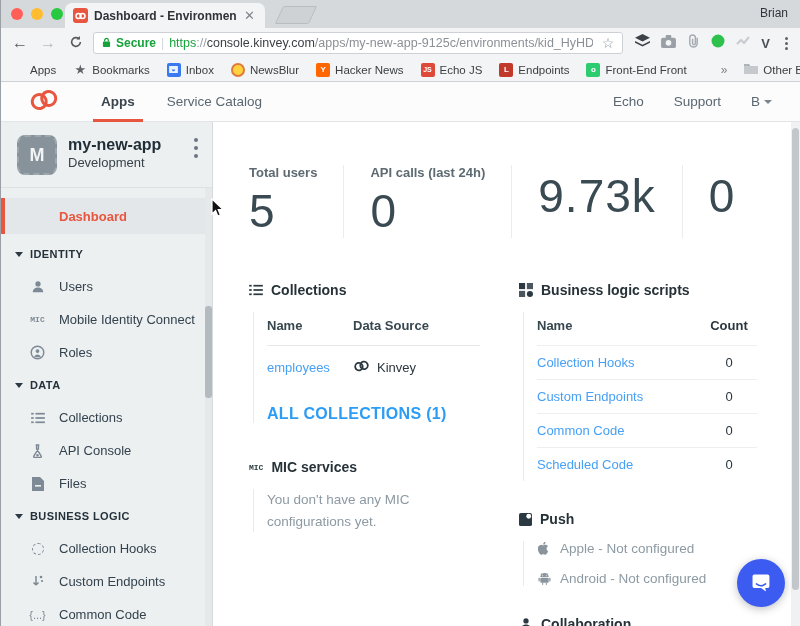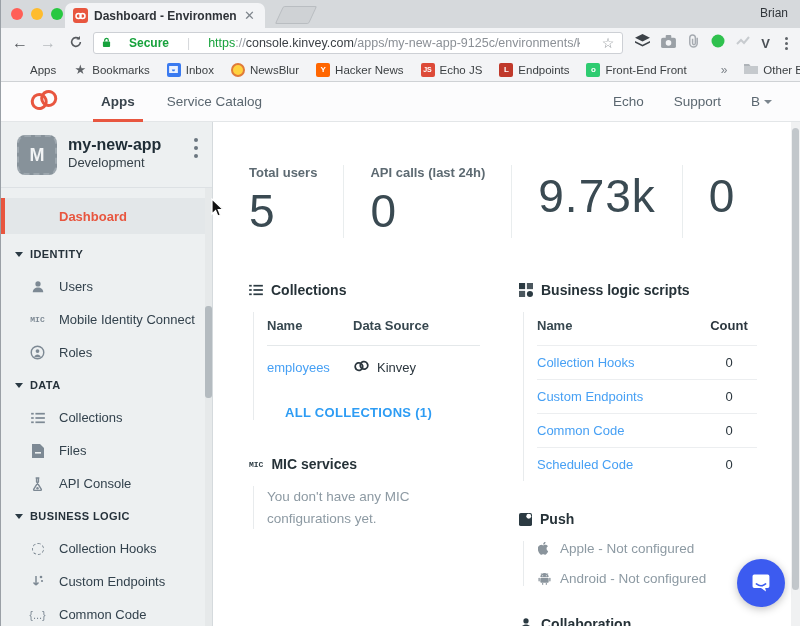--- a/index.html
+++ b/index.html
@@ -18,21 +18,21 @@
   .tab-title { font-size:12px; color:#2f3338; font-weight:bold; flex:1; white-space:nowrap; overflow:hidden; }
   .tab-close { color:#7e858c; font-size:13px; cursor:default; padding:0 2px; }
   .newtab-ghost { position:absolute; left:278px; top:6px; width:34px; height:18px; background:#cfd2d5; border:1px solid #b9bdc1; transform:skewX(-25deg); border-radius:2px; }
   .user-label { position:absolute; right:12px; top:6px; font-size:12px; color:#30353a; }
 
   
   .toolbar { height:30px; background:#f3f4f6; display:flex; align-items:center; padding:0 8px; gap:6px; }
   .navbtn { font-size:16px; color:#55595e; width:22px; text-align:center; line-height:1; }
   .navbtn.disabled { color:#b7bbbf; }
   .urlbar { flex:1; height:22px; background:#fff; border:1px solid #cdd0d5; border-radius:3px;
-            display:flex; align-items:center; padding:0 8px; gap:18px; overflow:hidden; }
+            display:flex; align-items:center; padding:0 8px; gap:5px; overflow:hidden; }
   .secure { color:#17a23c; font-size:12px; font-weight:bold; }
   .url-div { color:#d4d7da; font-size:12px; }
   .url { font-size:12.5px; white-space:nowrap; overflow:hidden; flex:1; }
   .url .scheme{color:#17a23c;} .url .sep{color:#9aa0a6;} .url .host{color:#3a3f44;text-align:center;} .url .path{color:#8b9096;}
   .star { color:#8b9095; font-size:14px; margin-left:4px; }
   .ext-icons { display:flex; align-items:center; gap:11px; margin-left:6px; }
   .kebab { display:flex; flex-direction:column; gap:2px; padding:0 4px; }
   .kebab i { width:3px; height:3px; background:#5f6368; border-radius:50%; }
   .vim-v { font-size:13px; font-weight:bold; color:#4a5056; }
 
@@ -109,21 +109,21 @@
   .section-head .shicon { color:#2b3a42; display:flex; }
   .section-body { border-left:1px solid #e8ebed; margin:14px 0 0 4px; padding-left:13px; }
 
   .table { width:213px; }
   .trow { display:flex; align-items:center; }
   .trow.head { font-size:13px; font-weight:bold; color:#37474f; padding:6px 0 12px; border-bottom:1px solid #e4e8ea; }
   .trow.data { padding:14px 0; font-size:13px; }
   .c-name { width:86px; flex:none; }
   .link { color:#47a0f4; }
   .src { display:flex; align-items:center; gap:7px; color:#2b363e; }
-  .all-link { display:block; margin-top:16px; font-size:13px; font-weight:bold; color:#2d9cf4; letter-spacing:.3px;margin-left:18px; }
+  .all-link { display:block; margin-top:16px; font-size:16px; font-weight:bold; color:#2d9cf4; letter-spacing:.3px; }
 
   .mic-section { margin-top:36px; }
   .empty-text { font-size:13.5px; color:#8d9aa3; line-height:1.6; width:212px; }
 
   .bl-table { width:220px; }
   .bl-row { display:flex; align-items:center; padding:9px 0; border-bottom:1px solid #eceef0; }
   .bl-row.head { font-size:13px; font-weight:bold; color:#37474f; padding:6px 0 12px; }
   .bl-row:last-child { border-bottom:none; }
   .bl-name { flex:1; font-size:13px; }
   .bl-count { width:56px; text-align:center; font-size:13px; color:#2b363e; }
@@ -379,35 +379,35 @@
                 <rect y="6" width="3" height="2"></rect>
                 <rect x="5" y="6" width="11" height="2"></rect>
                 <rect y="11" width="3" height="2"></rect>
                 <rect x="5" y="11" width="11" height="2"></rect>
               </svg>
           </span>
           <span>Collections</span>
         </div>
         <div class="snav-item">
           <span class="sicon">
+            <svg width="13" height="14" viewBox="0 0 14 15" fill="none" stroke="currentColor" stroke-width="1.5">
+                <path d="M5 1h4M6 1v4l5 8a1 1 0 0 1-1 1.5H4A1 1 0 0 1 3 13l5-8V1"></path>
+                <circle cx="7" cy="12" r="1.3" fill="currentColor" stroke="none"></circle>
+              </svg>
+          </span>
+          <span>API Console</span>
+        </div>
+        <div class="snav-item">
+          <span class="sicon">
             <svg width="12" height="14" viewBox="0 0 12 14" fill="currentColor">
                 <path d="M0 0h8l4 4v10H0z"></path>
                 <rect x="3" y="8" width="6" height="1.6" fill="#edf0f1"></rect>
               </svg>
           </span>
           <span>Files</span>
-        </div>
-        <div class="snav-item">
-          <span class="sicon">
-            <svg width="13" height="14" viewBox="0 0 14 15" fill="none" stroke="currentColor" stroke-width="1.5">
-                <path d="M5 1h4M6 1v4l5 8a1 1 0 0 1-1 1.5H4A1 1 0 0 1 3 13l5-8V1"></path>
-                <circle cx="7" cy="12" r="1.3" fill="currentColor" stroke="none"></circle>
-              </svg>
-          </span>
-          <span>API Console</span>
         </div>
 
         <div class="sec-head">
           <span class="tri"></span>
           <span>BUSINESS LOGIC</span>
         </div>
         <div class="snav-item">
           <span class="sicon">
               <span class="dash-circle"></span>
             </span>

